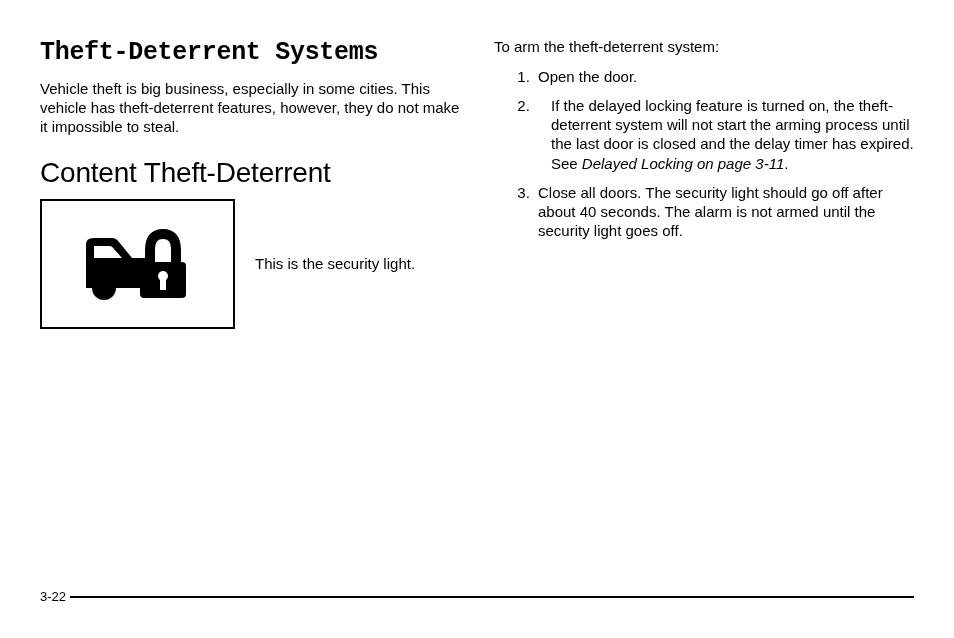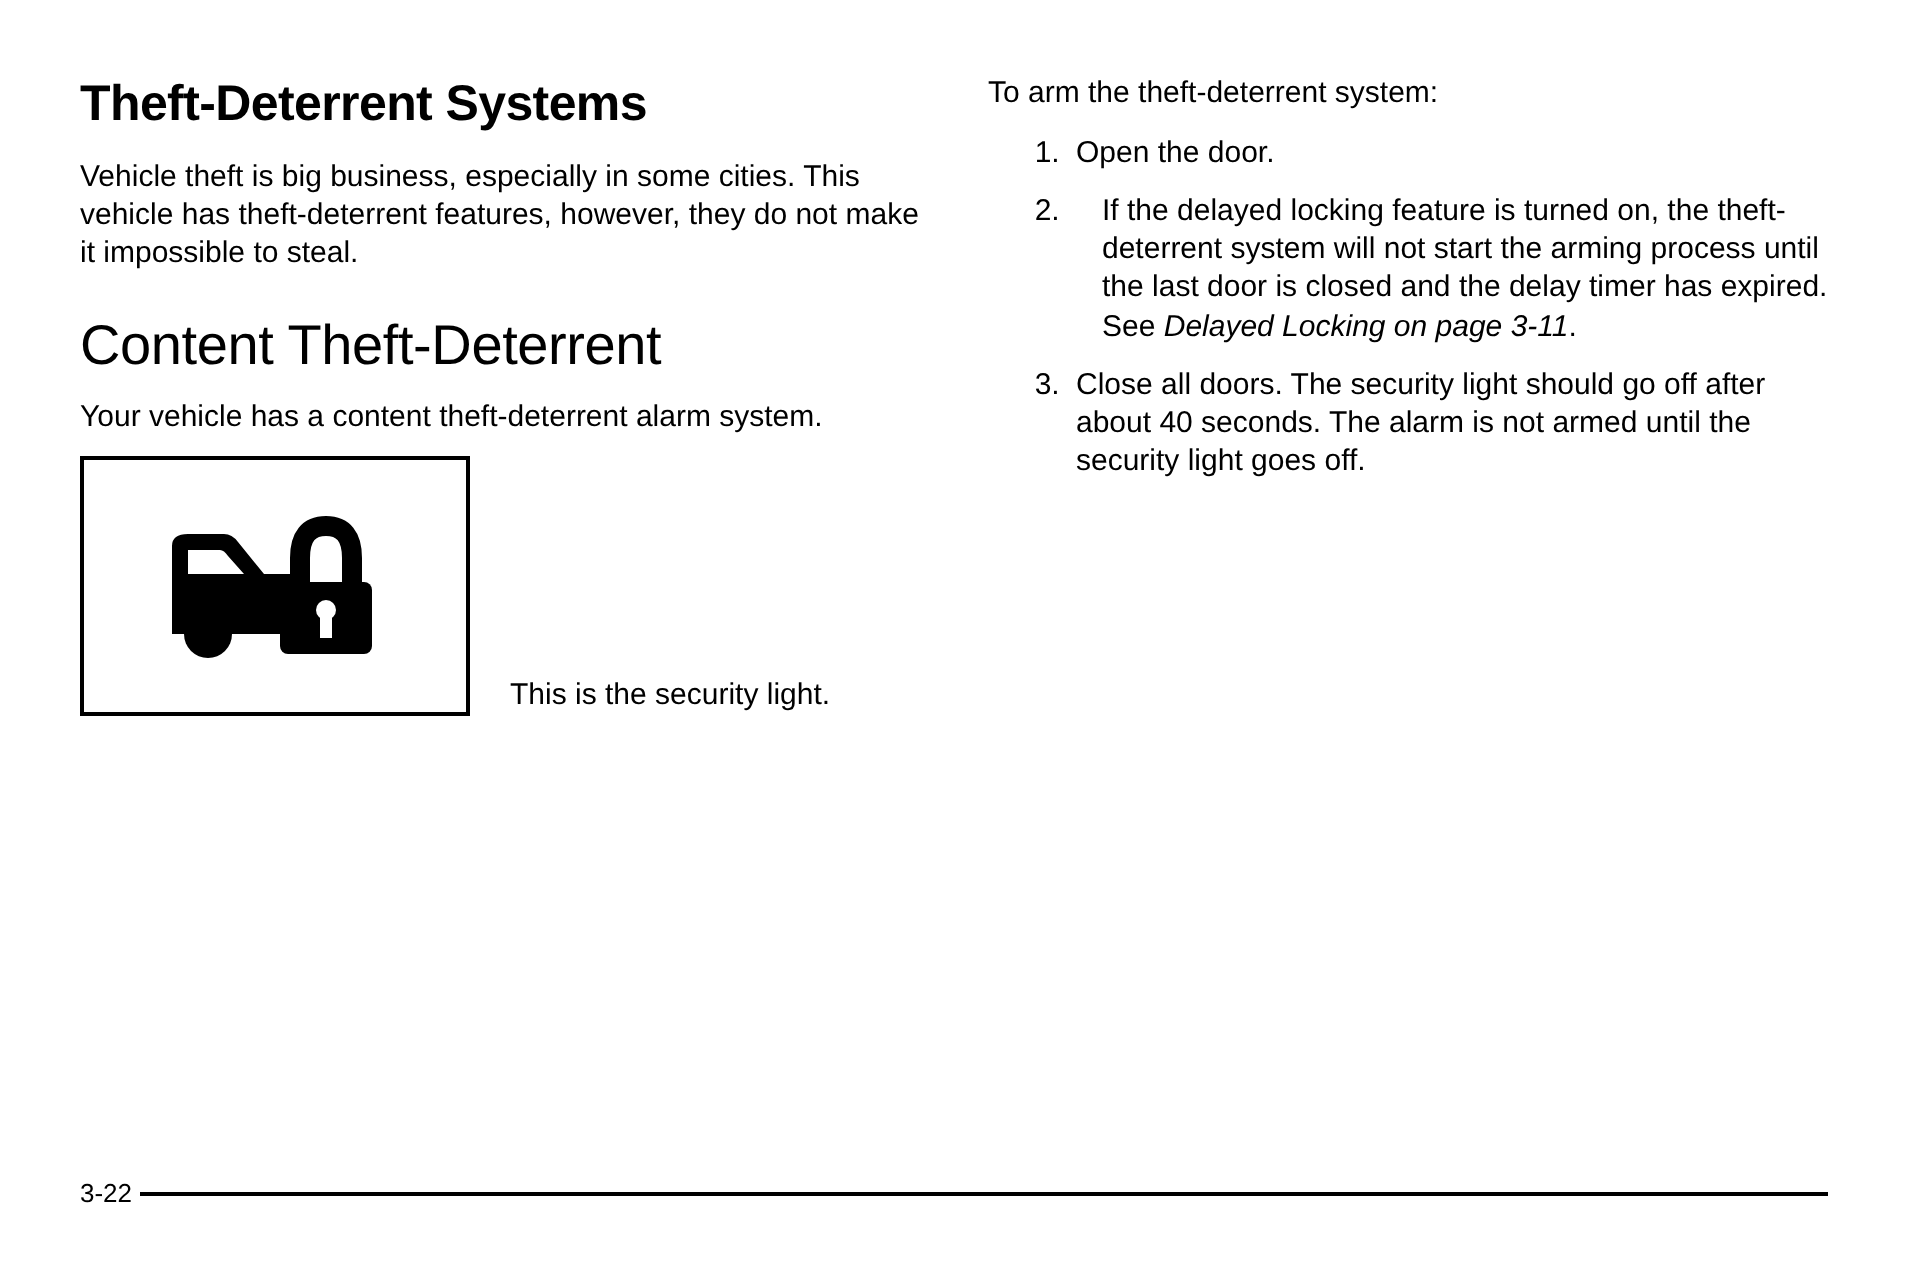--- a/index.html
+++ b/index.html
@@ -18,37 +18,38 @@
     }
     .col {
       flex: 1;
       min-width: 0;
     }
     .h1 {
       font-size: 25px;
       font-weight: bold;
       margin-bottom: 12px;
       letter-spacing: -0.3px;
+      font-family: Liberation Mono, monospace;
     }
     .h2 {
       font-size: 28px;
       font-weight: normal;
       margin-top: 20px;
       margin-bottom: 10px;
       letter-spacing: -0.2px;
     }
     .para {
       font-size: 15px;
       line-height: 1.28;
     }
     .figrow {
       display: flex;
       gap: 20px;
       margin-top: 10px;
-      align-items: flex-end;
+      align-items: center;
     }
     .figbox {
       width: 195px;
       height: 130px;
       border: 2px solid #000;
       display: flex;
       align-items: center;
       justify-content: center;
       flex-shrink: 0;
     }
@@ -98,21 +99,20 @@
     }
   </style>
 </head>
 <body>
 
 <div class="columns">
   <div class="col">
     <div class="h1">Theft-Deterrent Systems</div>
     <p class="para">Vehicle theft is big business, especially in some cities. This vehicle has theft-deterrent features, however, they do not make it impossible to steal.</p>
     <div class="h2">Content Theft-Deterrent</div>
-    <p class="para">Your vehicle has a content theft-deterrent alarm system.</p>
     <div class="figrow">
       <div class="figbox">
         <span>
           <svg width="120" height="88" viewBox="0 0 120 88">
             <g fill="#000">
 
               <path d="M8 38 L8 24 Q8 18 16 18 L34 18 Q38 18 41 22 L54 38 L74 38 L74 68 L8 68 Z"></path>
 
               <circle cx="26" cy="68" r="12"></circle>
 

